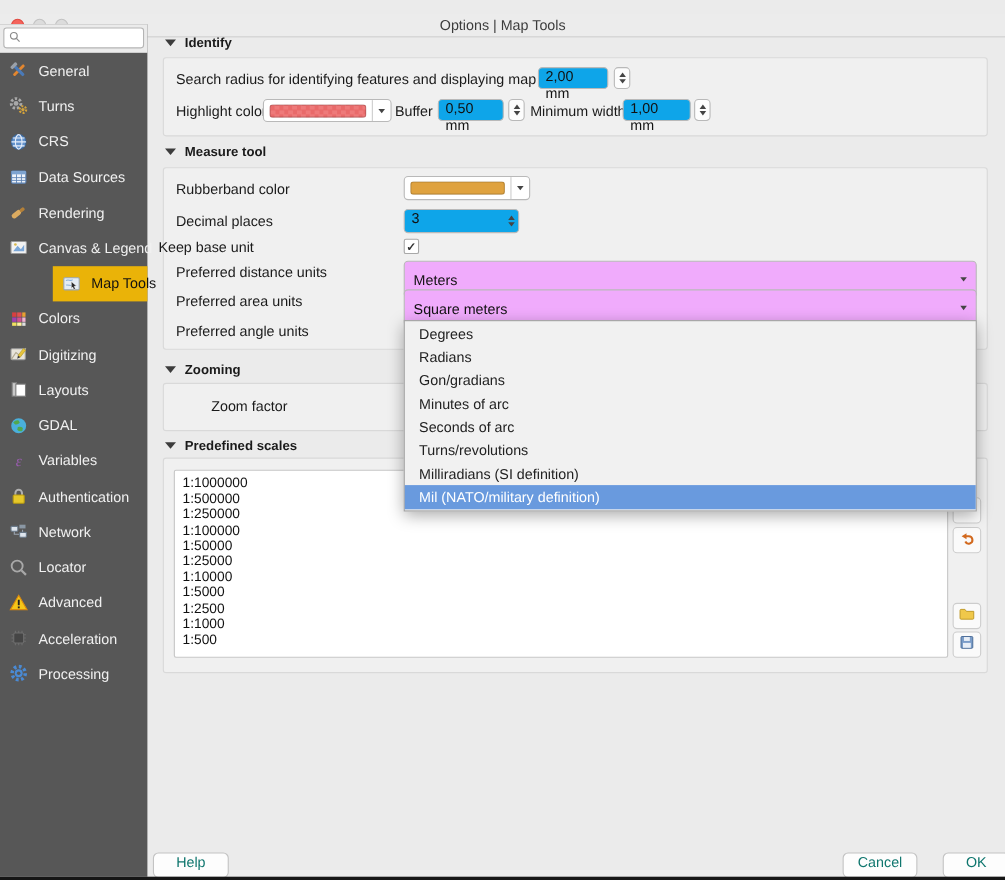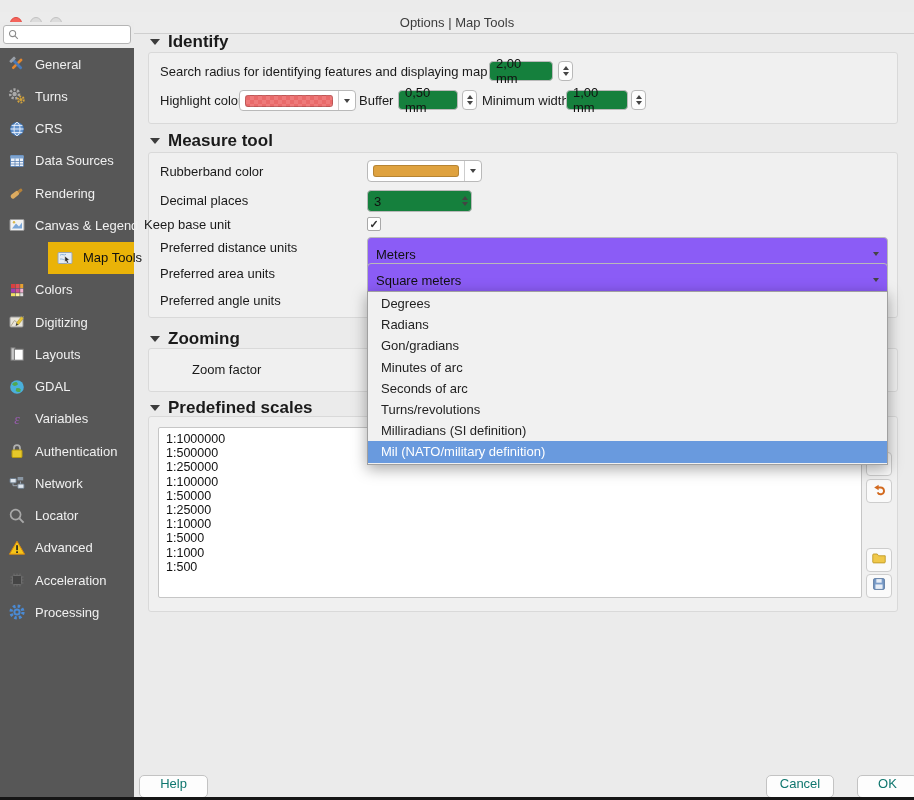--- a/index.html
+++ b/index.html
@@ -21,32 +21,32 @@
   .search-box { position:absolute; left:3px; top:3px; width:128px; height:19px; background:#fff; border:1px solid #b5b5b5; border-radius:3px; display:flex; align-items:center; padding:0 4px; gap:3px; }
   .search-box input { border:none; outline:none; width:100px; font-size:12px; background:transparent; }
   .side-items { position:absolute; left:0; top:26px; width:134px; }
   .side-item { height:32.25px; display:flex; align-items:center; padding-left:8px; gap:9px; cursor:default; }
   .side-item .slabel { font-size:13px; color:#f0f0f0; white-space:nowrap; }
   .side-item.sel { background:#eab308;margin-left:48px; }
   .side-item.sel .slabel { color:#111; }
   .sicon { width:18px; height:18px; flex:0 0 18px; display:flex; align-items:center; justify-content:center; }
 
   
-  .sec-h { position:absolute; display:flex; align-items:center; gap:8px; font-size:17px; font-weight:bold; color:#1a1a1a; }
+  .sec-h { position:absolute; display:flex; align-items:center; gap:8px; font-size:12px; font-weight:bold; color:#1a1a1a; }
   .tri { width:0; height:0; border-left:5px solid transparent; border-right:5px solid transparent; border-top:6px solid #3c3c3c; }
   .gbox { position:absolute; left:148px; width:750px; background:#f0f0f0; border:1px solid #d9d9d9; border-radius:3px; }
   .lbl { position:absolute; font-size:13px; color:#1a1a1a; white-space:nowrap; }
 
   
-  .field { position:absolute; background:#15803d; border:1px solid #b9b9b9; border-radius:4px; font-size:13px; color:#111; display:flex; align-items:center; padding:0 6px; }
+  .field { position:absolute; background:#0ea5e9; border:1px solid #b9b9b9; border-radius:4px; font-size:13px; color:#111; display:flex; padding:0 6px; }
   .stepper { position:absolute; background:#fdfdfd; border:1px solid #b9b9b9; border-radius:4px; display:flex; flex-direction:column; align-items:center; justify-content:center; gap:2px; }
   .tup { width:0; height:0; border-left:3.5px solid transparent; border-right:3.5px solid transparent; border-bottom:4px solid #444; }
   .tdn { width:0; height:0; border-left:3.5px solid transparent; border-right:3.5px solid transparent; border-top:4px solid #444; }
   .spin-in { position:absolute; right:3px; top:0; bottom:0; display:flex; flex-direction:column; align-items:center; justify-content:center; gap:2px; }
-  .combo { position:absolute; background:#8b5cf6; border:1px solid #b9b9b9; border-radius:4px; font-size:13px; color:#111; display:flex; align-items:center; justify-content:space-between; padding:16px 8px; }
+  .combo { position:absolute; background:#f0abfc; border:1px solid #b9b9b9; border-radius:4px; font-size:13px; color:#111; display:flex; align-items:center; justify-content:space-between; padding:16px 8px; }
   .colorbtn { position:absolute; background:#fff; border:1px solid #b9b9b9; border-radius:4px; display:flex; align-items:center; }
   .pill { flex:1; height:12px; margin:0 5px; border-radius:3px; border:1px solid rgba(0,0,0,.18); }
   .pill.checker { background:
       repeating-conic-gradient(var(--hl,#ee7a7a) 0% 25%, var(--hl2,#e96a6a) 0% 50%) 0 0 / 8px 8px; }
   .pill.solid { background:var(--rb,#dfa23f); }
   .cbtn-arrow { width:17px; align-self:stretch; border-left:1px solid #cdcdcd; display:flex; align-items:center; justify-content:center; }
   .checkbox { position:absolute; width:14px; height:14px; background:#fff; border:1px solid #a8a8a8; border-radius:2px; font-size:11px; color:#333; display:flex; align-items:center; justify-content:center; font-weight:bold; }
 
   
   .dd { position:absolute; left:367px; top:291px; width:521px; background:#f1f1f1; border:1px solid #a0a0a0; box-shadow:0 4px 14px rgba(0,0,0,.35); z-index:40; padding:1px 0; }
@@ -392,20 +392,21 @@
   <div class="gbox" style="top:416px; height:196px;"></div>
   <div class="listbox">
     <div class="scale">1:1000000</div>
     <div class="scale">1:500000</div>
     <div class="scale">1:250000</div>
     <div class="scale">1:100000</div>
     <div class="scale">1:50000</div>
     <div class="scale">1:25000</div>
     <div class="scale">1:10000</div>
     <div class="scale">1:5000</div>
+    <div class="scale">1:2500</div>
     <div class="scale">1:1000</div>
     <div class="scale">1:500</div>
   </div>
 
   <div class="sbtn" style="top:452px;">
     <span><svg width="16" height="16" viewBox="0 0 18 18">
           <rect x="3" y="7.2" width="12" height="3.6" rx="1" fill="#d83c3c" stroke="#b02828" stroke-width="0.6"></rect>
         </svg></span>
   </div>
   <div class="sbtn" style="top:479px;">

